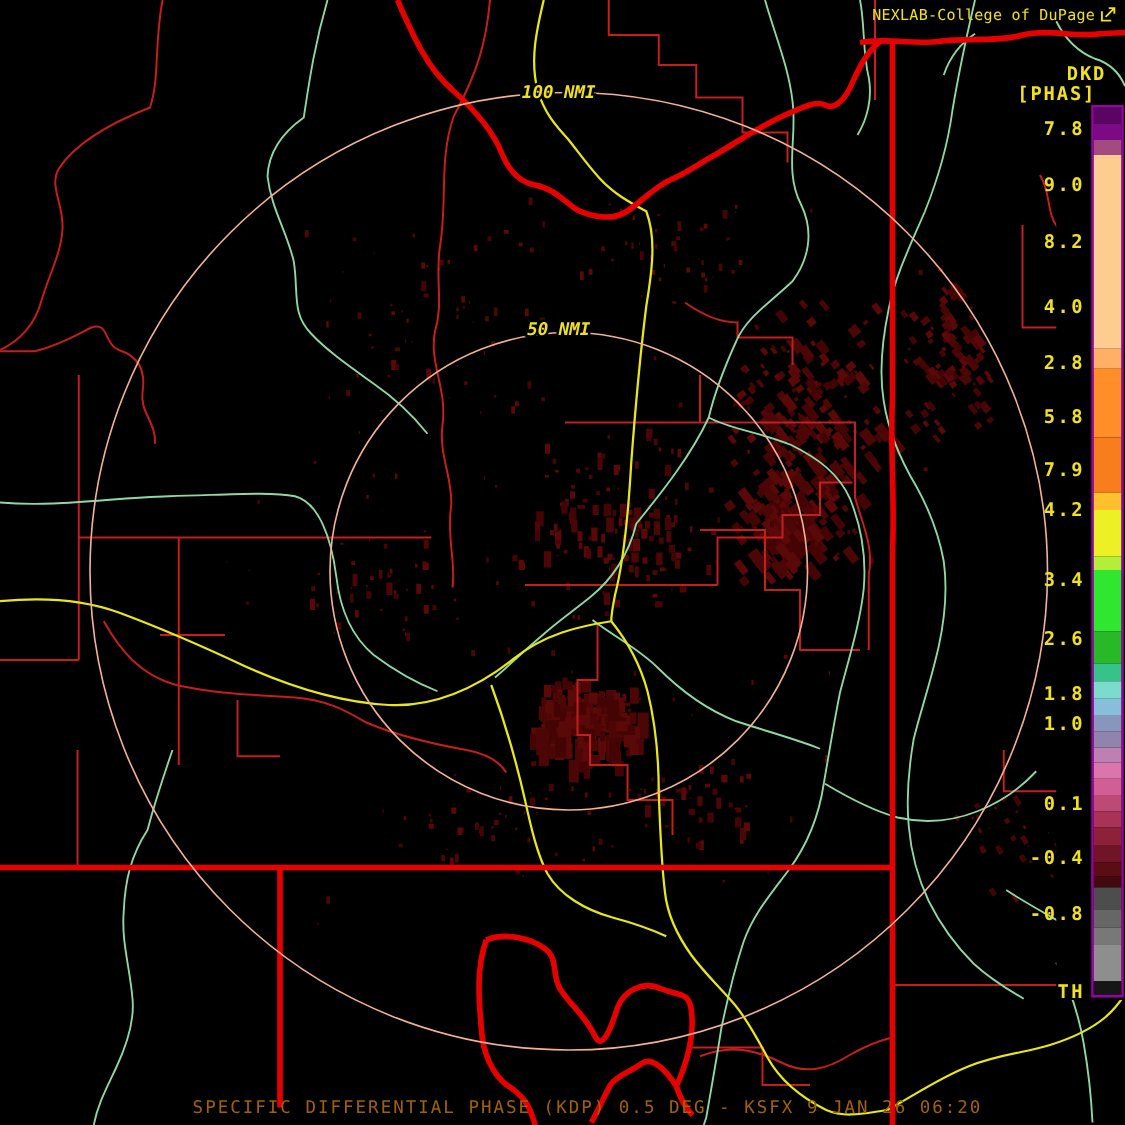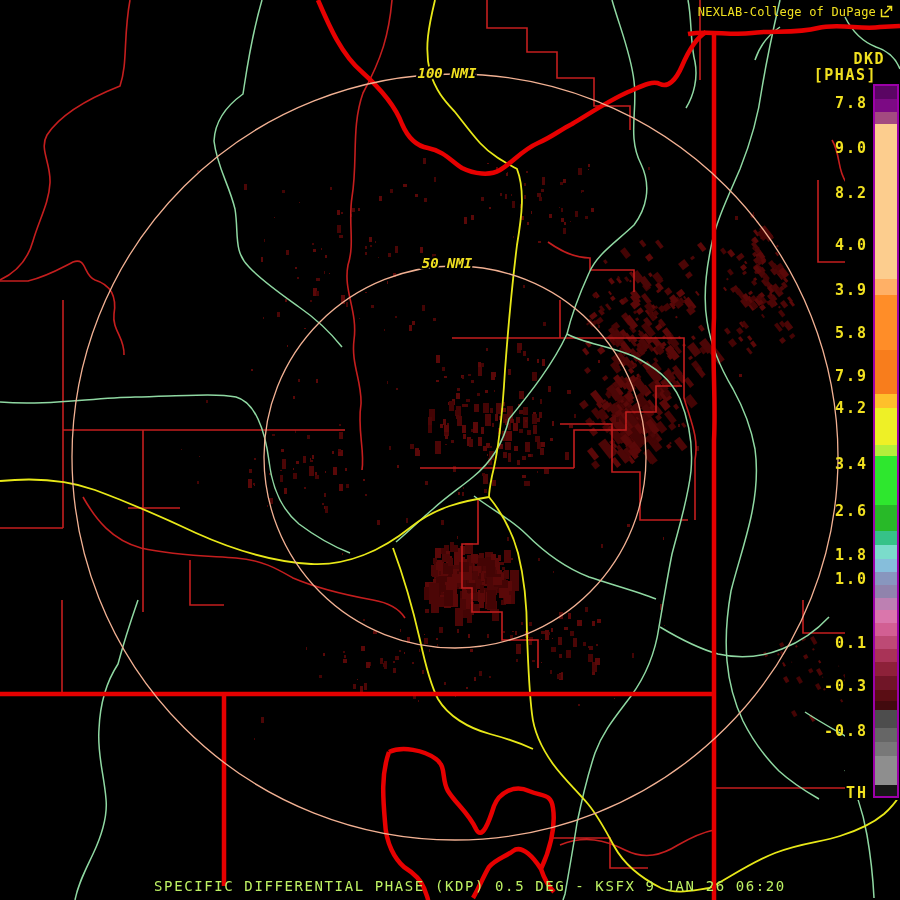--- a/index.html
+++ b/index.html
@@ -8,21 +8,21 @@
   .stage svg.map{position:absolute;left:0;top:0;}
   .cbar-strip{position:absolute;left:845px;top:84px;width:55px;height:716px;background:#000;}
   .cbar{position:absolute;left:28px;top:0;width:22px;height:710px;border:2px solid #9c00a8;}
   .cbar .seg{width:100%;}
   .tick{position:absolute;right:32px;color:#f0e020;font-size:15px;font-weight:bold;
         letter-spacing:2px;white-space:pre;}
   .dkd{position:absolute;top:50px;right:15px;color:#f0e020;font-size:15px;font-weight:bold;letter-spacing:1.5px;}
   .phas{position:absolute;top:66px;right:23px;color:#f0e020;font-size:15px;font-weight:bold;letter-spacing:1.5px;}
   .brand{position:absolute;top:5px;right:24px;color:#f0e020;font-size:12px;letter-spacing:0.2px;}
   .linkicon{position:absolute;top:4px;right:6px;}
-  .title{position:absolute;top:878px;left:470px;transform:translateX(-50%);color:#bef264;
+  .title{position:absolute;top:878px;left:470px;transform:translateX(-50%);color:#a16207;
          font-size:14px;letter-spacing:1.6px;white-space:nowrap;}
 </style>
 </head>
 <body>
 
 <div class="stage">
   <svg class="map" id="map" width="900" height="900" viewBox="0 0 900 900">
       <g>
         <rect x="601" y="402" width="5" height="6" fill="#5a0808" transform="rotate(-38 601 402)"></rect>
         <rect x="651" y="373" width="3" height="4" fill="#5a0808" transform="rotate(-38 651 373)"></rect>
@@ -1233,30 +1233,30 @@
         <div class="seg" style="height:14px;background:#787878"></div>
         <div class="seg" style="height:29px;background:#8e8e8e"></div>
         <div class="seg" style="height:11px;background:#161616"></div>
       </div>
   </div>
   <div id="ticks">
       <div class="tick" style="top:94px">7.8</div>
       <div class="tick" style="top:139px">9.0</div>
       <div class="tick" style="top:184px">8.2</div>
       <div class="tick" style="top:236px">4.0</div>
-      <div class="tick" style="top:281px">3.9</div>
+      <div class="tick" style="top:281px">2.8</div>
       <div class="tick" style="top:324px">5.8</div>
       <div class="tick" style="top:367px">7.9</div>
       <div class="tick" style="top:399px">4.2</div>
       <div class="tick" style="top:455px">3.4</div>
       <div class="tick" style="top:502px">2.6</div>
       <div class="tick" style="top:546px">1.8</div>
       <div class="tick" style="top:570px">1.0</div>
       <div class="tick" style="top:634px">0.1</div>
-      <div class="tick" style="top:677px">-0.3</div>
+      <div class="tick" style="top:677px">-0.4</div>
       <div class="tick" style="top:722px">-0.8</div>
       <div class="tick" style="top:784px">TH</div>
     </div>
 
   <div class="dkd">DKD</div>
   <div class="phas">[PHAS]</div>
 
   <div class="brand">NEXLAB-College of DuPage</div>
   <svg class="linkicon" width="15" height="15">
     <path d="M2.5,5 V12.5 H10" fill="none" stroke="#f0e020" stroke-width="1.5"></path>

